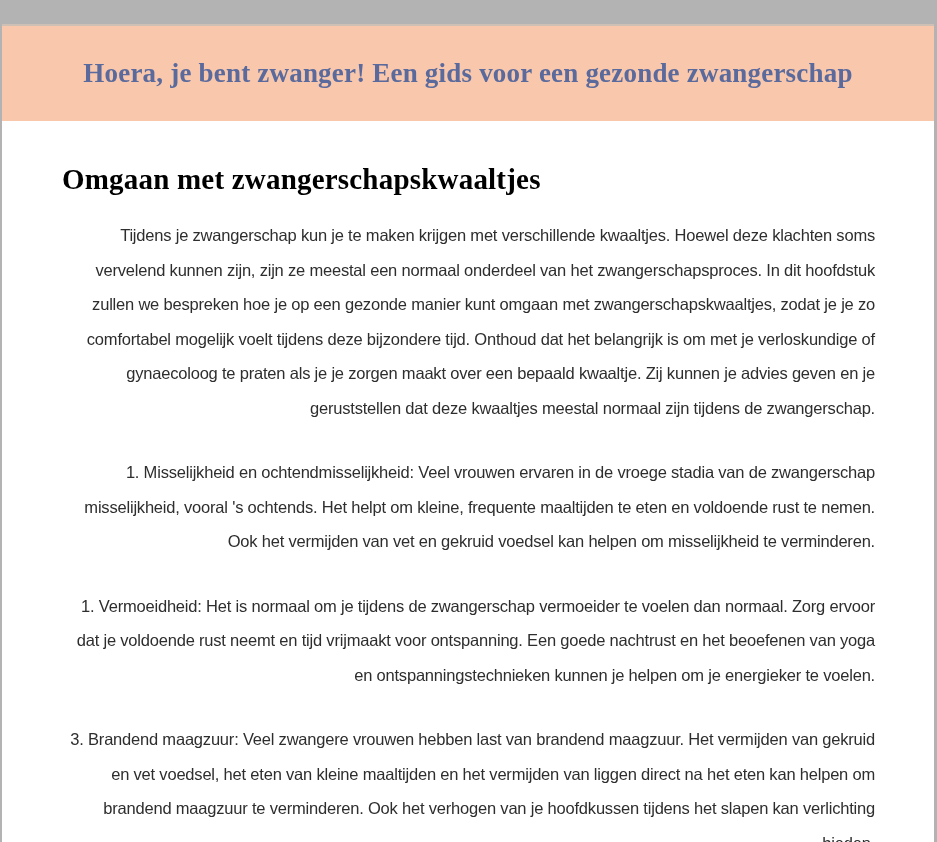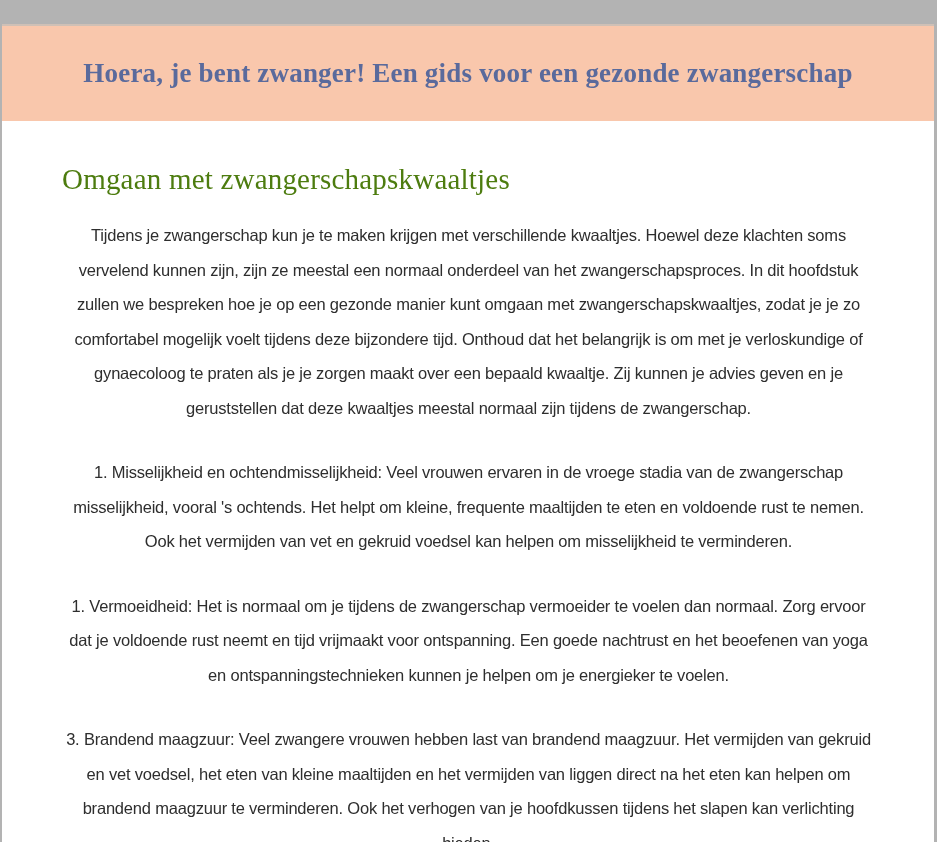--- a/index.html
+++ b/index.html
@@ -42,32 +42,32 @@
     letter-spacing: 0.2px;
     color: #5a6a9c;
     white-space: nowrap;
   }
   .doc-body {
     padding: 42px 59px 0 60px;
   }
   .doc-body h2 {
     margin: 0 0 22px 0;
     font-family: "Liberation Serif", serif;
-    font-weight: 400;
+    font-weight: 700;
     font-size: 29px;
-    color: #4d7c0f;
+    color: #000000;
     letter-spacing: 0.2px;
   }
   .doc-body p {
     margin: 0 0 30px 0;
     font-size: 16.5px;
     line-height: 34.5px;
     letter-spacing: -0.2px;
     color: #2e2e2e;
-    text-align: center;
+    text-align: right;
   }
 </style>
 </head>
 <body>
 
 <div class="viewport">
   <div class="page">
 
     <header class="doc-header">
       <h1>Hoera, je bent zwanger! Een gids voor een gezonde zwangerschap</h1>

